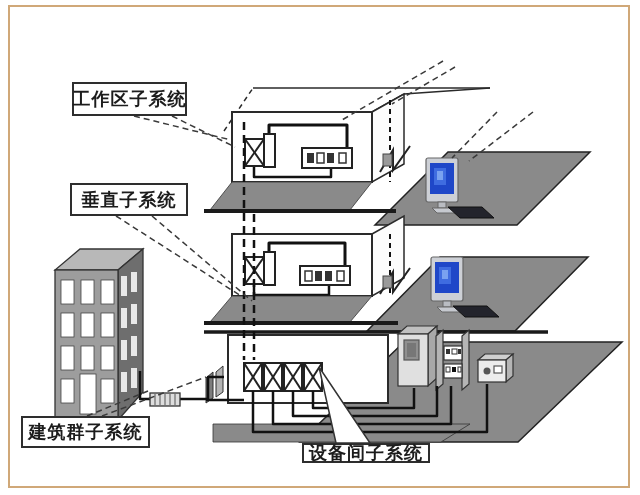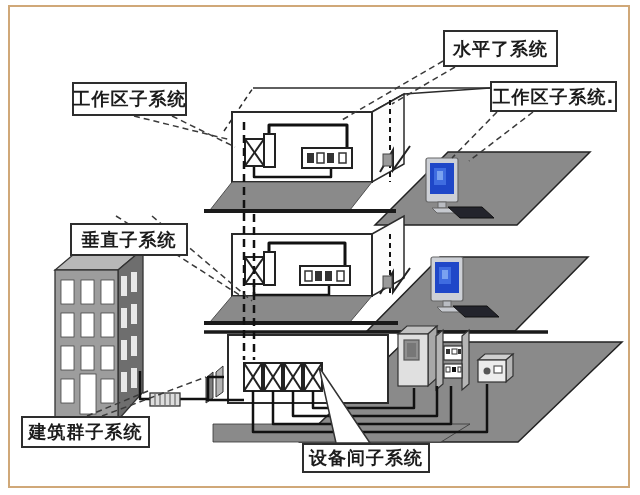--- a/index.html
+++ b/index.html
@@ -220,25 +220,23 @@
         <path d="M 152,216 L 252,301"></path>
     <path d="M 443,61 L 342,120"></path>
         <path d="M 455,67 L 392,104"></path>
     <path d="M 497,112 L 452,158"></path>
         <path d="M 533,112 L 469,161"></path>
     <path d="M 87,416 L 148,391"></path>
         <path d="M 102,416 L 206,377"></path>
   </g>
 </svg>
 
-<div class="callout" style="left:443px;top:30px;width:115px;height:37px;">水平了系统</div>
-
-<div class="callout" style="left:490px;top:81px;width:127px;height:31px;">工作区子系统.</div>
+
 
 <div class="callout" style="left:72px;top:82px;width:115px;height:34px;">工作区子系统</div>
 
-<div class="callout" style="left:70px;top:183px;width:118px;height:33px;margin-top:40px;">垂直子系统</div>
+<div class="callout" style="left:70px;top:183px;width:118px;height:33px;">垂直子系统</div>
 
 <div class="callout" style="left:13px;top:416px;width:129px;height:32px;margin-left:8px;">建筑群子系统</div>
 
-<div class="callout" style="left:302px;top:443px;width:128px;height:30px;text-align:center;">设备间子系统</div>
+<div class="callout" style="left:302px;top:443px;width:128px;height:20px;text-align:center;">设备间子系统</div>
 
 </div>
 
 </body></html>

